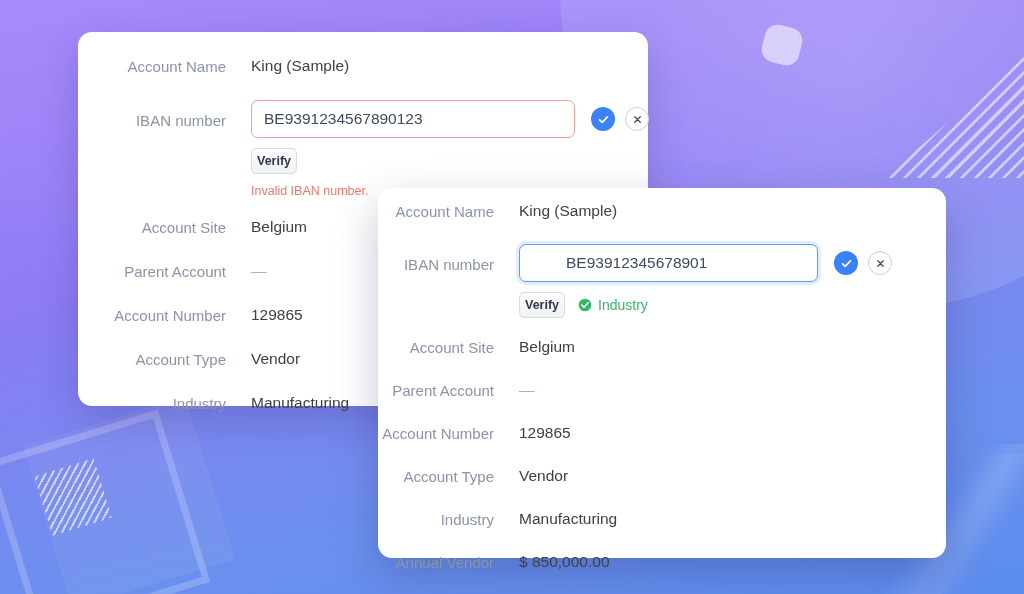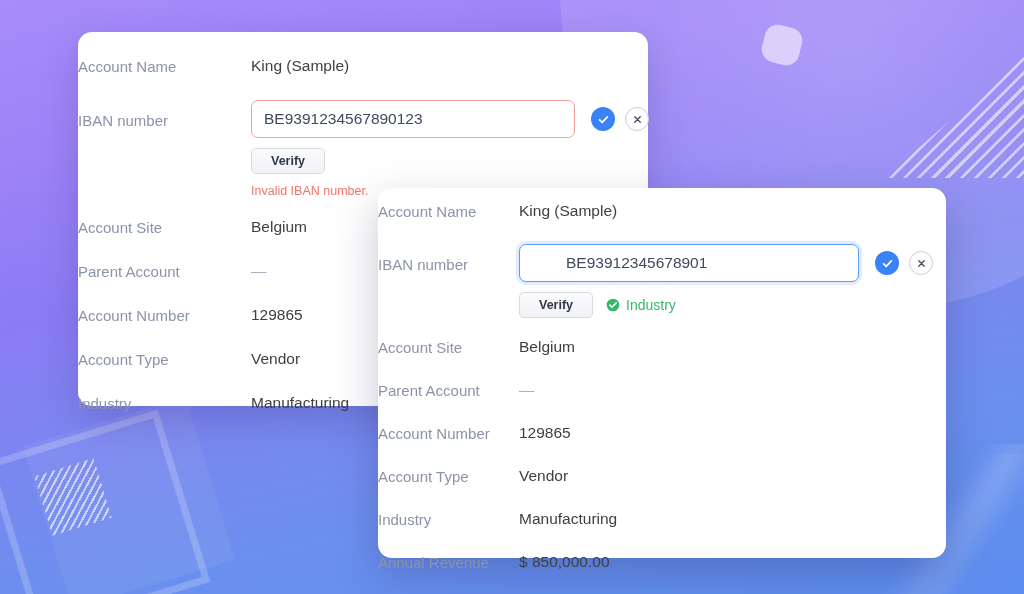--- a/index.html
+++ b/index.html
@@ -155,21 +155,21 @@
     top: 0;
     width: 100%;
   }
 
   .row {
     display: flex;
     align-items: flex-start;
   }
 
   .row-label {
-    text-align: left;
+    text-align: right;
     color: #8b93a8;
     font-size: 15px;
     line-height: 20px;
     flex: 0 0 auto;
     padding-top: 1px;
   }
 
   .row-value {
     color: #404040;
     font-size: 15.5px;
@@ -210,21 +210,21 @@
     outline: none;
     background: #fff;
   }
 
   .iban-input.error {
     width: 324px;
     border: 1.4px solid #f4a09a;
   }
 
   .iban-input.focused {
-    width: 340px;
+    width: 299px;
     border: 1.4px solid #5b9cf8;
     box-shadow: 0 0 0 3px rgba(120, 170, 250, 0.22);
     padding-left: 46px;
   }
 
   .icon-btn {
     width: 24px;
     height: 24px;
     border-radius: 50%;
     display: flex;
@@ -252,21 +252,21 @@
 
   .verify-btn {
     font-family: "Liberation Sans", sans-serif;
     font-size: 12.5px;
     font-weight: bold;
     color: #2f3murky;
     color: #2f384a;
     background: linear-gradient(180deg, #fbfbfc 0%, #f1f2f5 100%);
     border: 1px solid #d6dae3;
     border-radius: 5px;
-    padding: 5px 19px;
+    padding: 5px 5px;
     cursor: pointer;
   }
 
   .error-msg {
     margin-top: 9px;
     color: #f1756b;
     font-size: 12.5px;
     line-height: 16px;
   }
 
@@ -410,18 +410,18 @@
       <div class="row-label">Account Type</div>
       <div class="row-value">Vendor</div>
     </div>
 
     <div class="row">
       <div class="row-label">Industry</div>
       <div class="row-value">Manufacturing</div>
     </div>
 
     <div class="row">
-      <div class="row-label">Annual Revenue</div>
+      <div class="row-label">Annual Vendor</div>
       <div class="row-value">$ 850,000.00</div>
     </div>
 
   </div>
 </div>
 
 </body></html>

